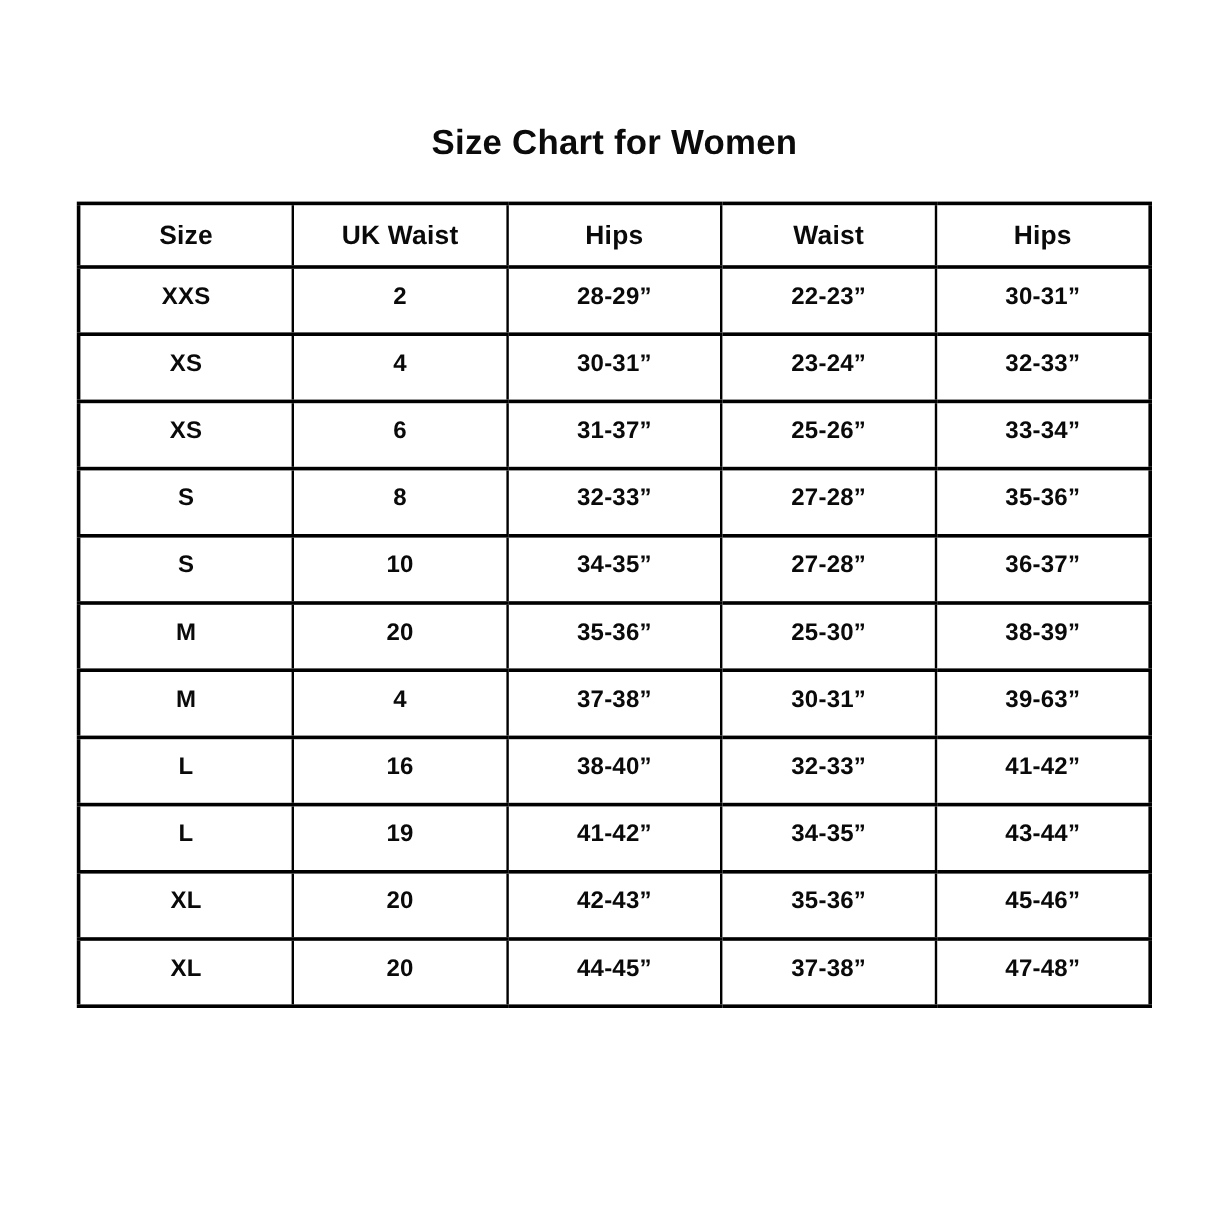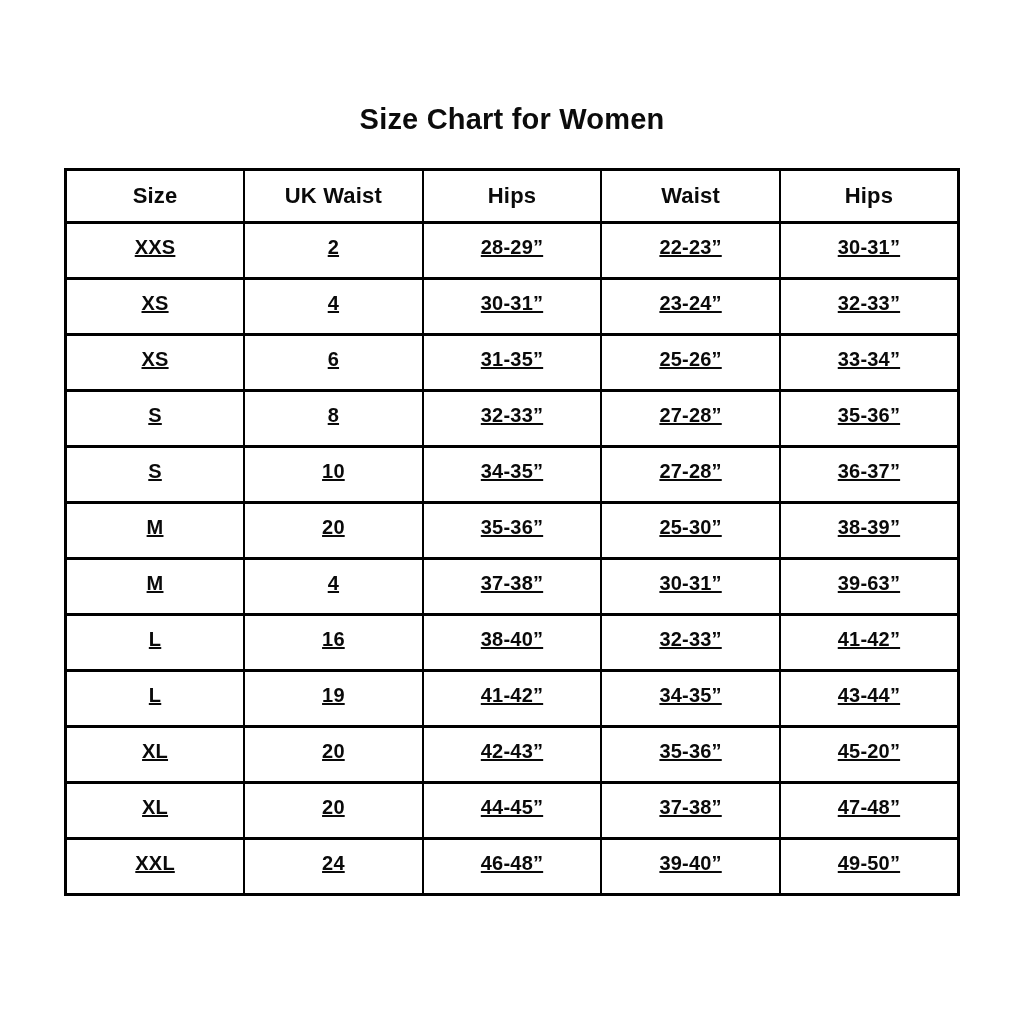--- a/index.html
+++ b/index.html
@@ -43,21 +43,20 @@
   .size-table th {
     height: 53px;
     font-size: 22px;
     letter-spacing: 0.2px;
   }
   .size-table td {
     height: 56px;
     font-size: 20px;
     padding-bottom: 6px;
     letter-spacing: 0.2px;
-    text-decoration: underline;
   }
 </style>
 </head>
 <body>
 
 <div class="page">
   <div class="chart-title">Size Chart for Women</div>
 
   <table class="size-table">
     <thead>
@@ -80,21 +79,21 @@
         <tr>
           <td>XS</td>
           <td>4</td>
           <td>30-31”</td>
           <td>23-24”</td>
           <td>32-33”</td>
         </tr>
         <tr>
           <td>XS</td>
           <td>6</td>
-          <td>31-35”</td>
+          <td>31-37”</td>
           <td>25-26”</td>
           <td>33-34”</td>
         </tr>
         <tr>
           <td>S</td>
           <td>8</td>
           <td>32-33”</td>
           <td>27-28”</td>
           <td>35-36”</td>
         </tr>
@@ -131,31 +130,24 @@
           <td>19</td>
           <td>41-42”</td>
           <td>34-35”</td>
           <td>43-44”</td>
         </tr>
         <tr>
           <td>XL</td>
           <td>20</td>
           <td>42-43”</td>
           <td>35-36”</td>
-          <td>45-20”</td>
+          <td>45-46”</td>
         </tr>
         <tr>
           <td>XL</td>
           <td>20</td>
           <td>44-45”</td>
           <td>37-38”</td>
           <td>47-48”</td>
         </tr>
-        <tr>
-          <td>XXL</td>
-          <td>24</td>
-          <td>46-48”</td>
-          <td>39-40”</td>
-          <td>49-50”</td>
-        </tr>
       </tbody>
   </table>
 </div>
 
 </body></html>

